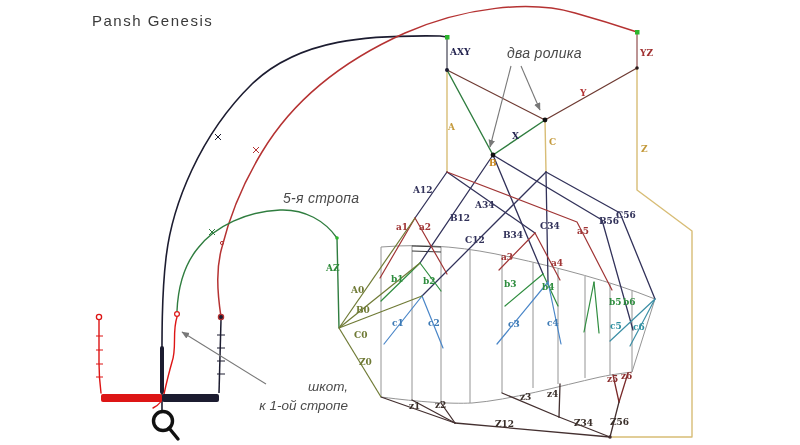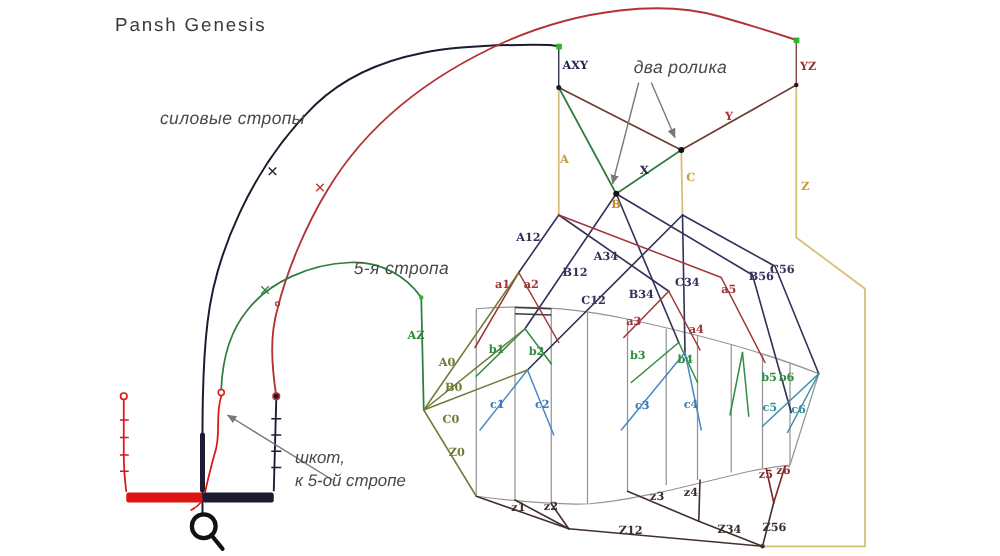--- a/index.html
+++ b/index.html
@@ -3,21 +3,21 @@
 <meta charset="utf-8">
 <style>
   html,body{margin:0;padding:0;background:#fff;}
   #stage{position:relative;width:800px;height:445px;background:#fff;overflow:hidden;
          font-family:"Liberation Sans",sans-serif;}
   #stage svg{position:absolute;left:0;top:0;}
   .ann{position:absolute;color:var(--text,#4a4a4a);font-style:italic;font-size:14px;
        white-space:nowrap;letter-spacing:.3px;}
   .title{position:absolute;left:92px;top:12px;font-style:normal;font-size:15px;
          letter-spacing:1.5px;color:var(--title,#3a3a3a);font-weight:500;white-space:nowrap;}
-  .sheet{position:absolute;left:236px;top:356px;width:112px;text-align:left;
+  .sheet{position:absolute;left:236px;top:377px;width:112px;text-align:right;
          line-height:19px;font-style:italic;font-size:13.5px;color:var(--text,#4a4a4a);}
   .pl{font:bold 9px "DejaVu Serif",serif;}
   .ln{fill:none;stroke-linecap:round;stroke-linejoin:round;}
   .power{stroke:var(--power);stroke-width:1.6;}
   .powerthick{stroke:var(--power);stroke-width:4;}
   .steer{stroke:var(--steering);stroke-width:1.5;}
   .redln{stroke:var(--bar_red);stroke-width:1.4;}
   .grnln{stroke:var(--green_line);stroke-width:1.4;}
   .tanln{stroke:var(--tan);stroke-width:1.4;}
   .marln{stroke:var(--maroon_line);stroke-width:1.3;}
@@ -212,20 +212,19 @@
         <text x="547" y="397" fill="#3a2f2a" class="pl">z4</text>
         <text x="607" y="382" fill="#8b2f2f" class="pl">z5</text>
         <text x="621" y="379" fill="#8b2f2f" class="pl">z6</text>
         <text x="495" y="427" fill="#3a2f2a" class="pl">Z12</text>
         <text x="574" y="426" fill="#3a2f2a" class="pl">Z34</text>
         <text x="610" y="425" fill="#3a2f2a" class="pl">Z56</text>
       </g>
   </svg>
 
   <div class="title">Pansh Genesis</div>
-  <div class="ann" style="left:128px;top:86px;">силовые стропы</div>
-  <div class="ann" style="left:283px;top:190px;margin-top:16px;">5-я стропа</div>
+  <div class="ann" style="left:283px;top:190px;">5-я стропа</div>
   <div class="ann" style="left:494px;top:45px;margin-left:13px;">два ролика</div>
   <div class="sheet">
     <div>шкот,</div>
-    <div>к 5-ой стропе</div>
+    <div>к 1-ой стропе</div>
   </div>
 </div>
 
 </body></html>

